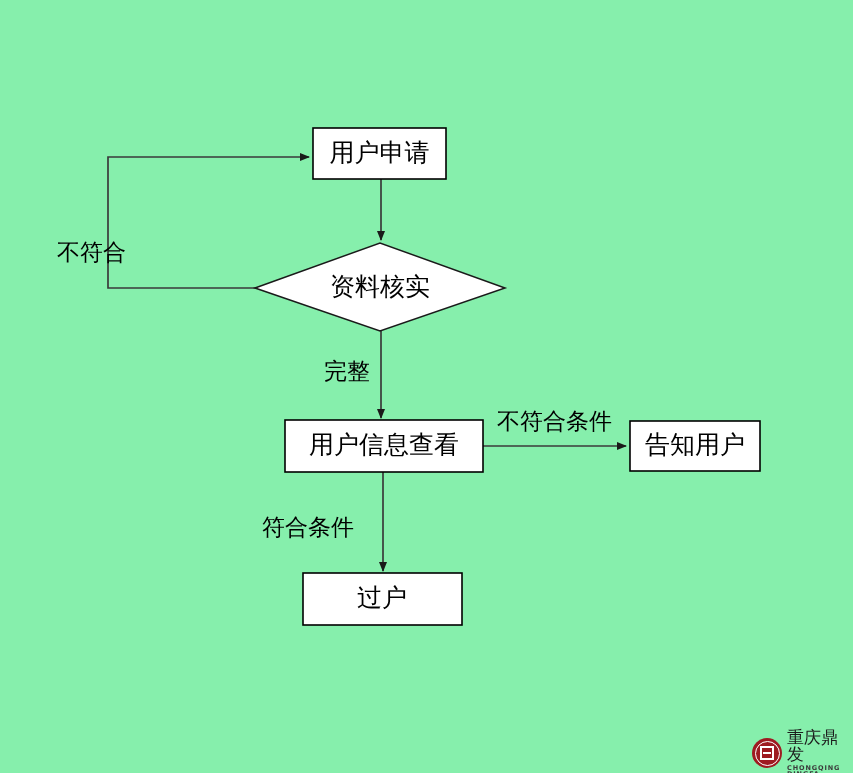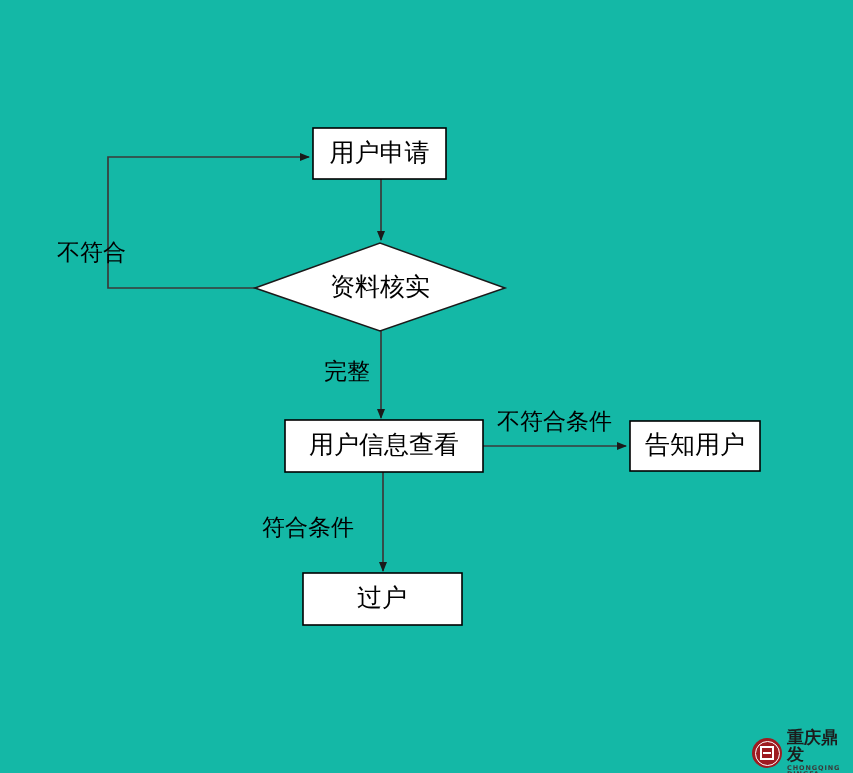--- a/index.html
+++ b/index.html
@@ -8,21 +8,21 @@
     padding: 0;
     background: #ffffff;
   }
   body {
     font-family: "Liberation Serif", "DejaVu Serif", serif;
   }
   #canvas {
     position: relative;
     width: 853px;
     height: 773px;
-    background: #14b8a6;
+    background: #86efac;
     overflow: hidden;
   }
   #flow-svg {
     position: absolute;
     left: 0;
     top: 0;
     width: 853px;
     height: 773px;
   }
   .node-box {
@@ -102,21 +102,21 @@
   }
   .wm-text {
     display: flex;
     flex-direction: column;
     justify-content: center;
     line-height: 1;
   }
   .wm-cn {
     font-family: "DejaVu Sans", sans-serif;
     font-size: 17px;
-    font-weight: bold;
+    font-weight: normal;
     color: #1c1c1c;
     letter-spacing: 0px;
   }
   .wm-en {
     font-family: "DejaVu Sans", sans-serif;
     font-size: 6.5px;
     font-weight: bold;
     color: #3a3a3a;
     letter-spacing: 0.9px;
     margin-top: 2px;

